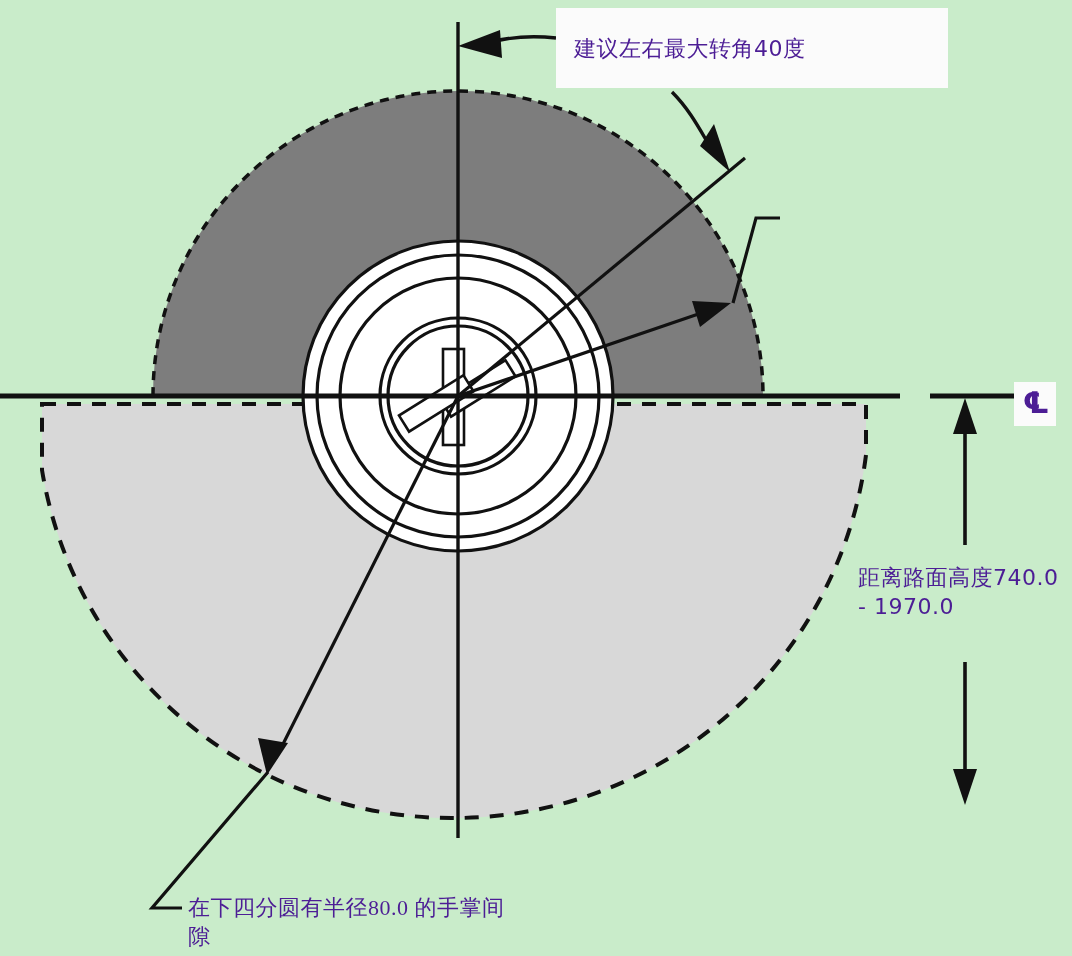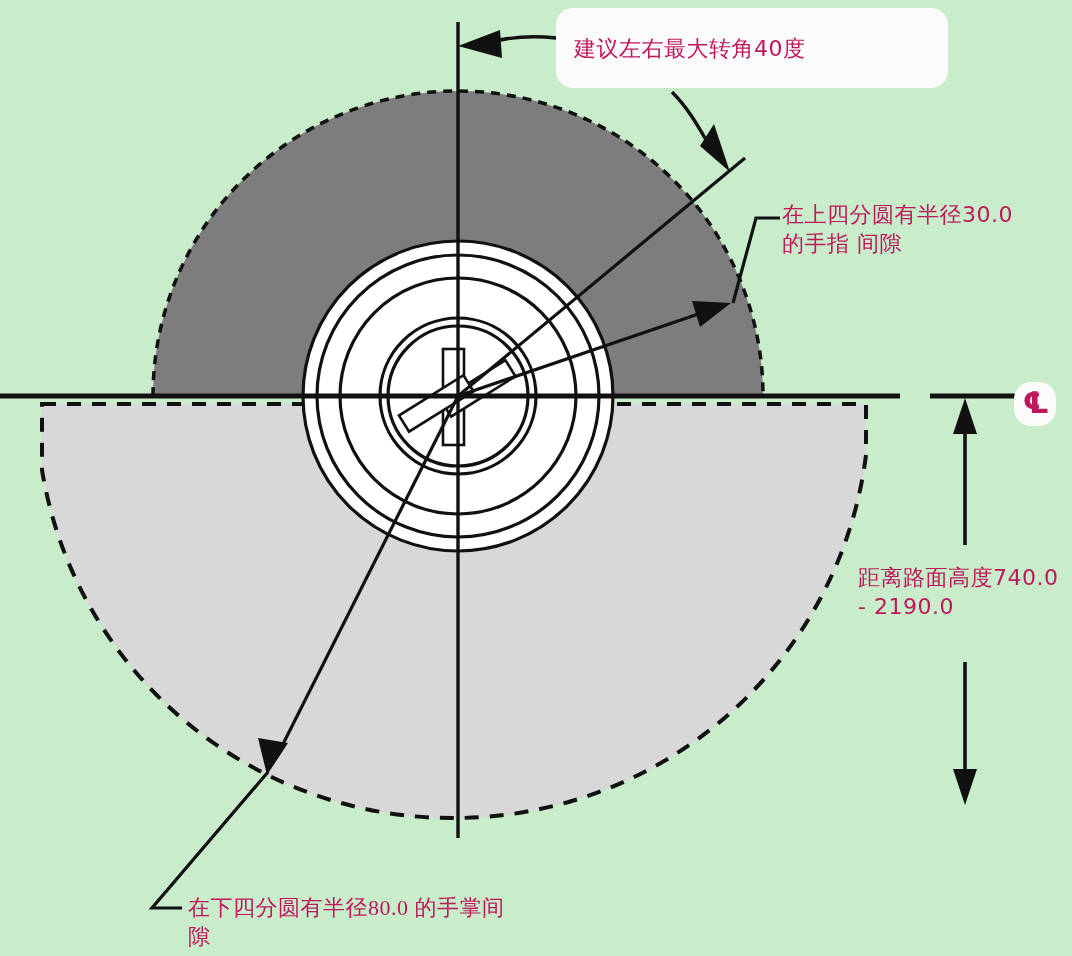--- a/index.html
+++ b/index.html
@@ -22,26 +22,25 @@
   }
   #diagram {
     position: absolute;
     left: 0;
     top: 0;
     width: 1072px;
     height: 956px;
   }
   .anno {
     position: absolute;
-    color: #be185d;
+    color: #4c1d95;
     font-family: "DejaVu Sans", "Liberation Sans", sans-serif;
     line-height: 1.32;
     white-space: pre-line;
     letter-spacing: 0.5px;
-    border-radius: 17px;
   }
   #label-max-turn {
     left: 556px;
     top: 8px;
     width: 392px;
     height: 80px;
     background: #fbfbfb;
     box-sizing: border-box;
     padding: 26px 0 0 18px;
     font-size: 22px;
@@ -142,24 +141,22 @@
       <line x1="965" y1="418" x2="965" y2="545" stroke="#111111" stroke-width="3.6"></line>
       <polygon points="965 398 953 434 977 434" fill="#111111"></polygon>
       <line x1="965" y1="662" x2="965" y2="775" stroke="#111111" stroke-width="3.6"></line>
       <polygon points="965 805 953 769 977 769" fill="#111111"></polygon>
     </g>
 
   </svg>
 
   <div class="anno" id="label-max-turn">建议左右最大转角40度</div>
 
-  <div class="anno" id="label-finger">在上四分圆有半径30.0
-的手指 间隙</div>
 
   <div class="anno" id="label-height">距离路面高度740.0
--  2190.0</div>
+-  1970.0</div>
 
   <div class="anno" id="label-palm">在下四分圆有半径80.0  的手掌间
 隙</div>
 
   <div class="anno" id="label-centerline">℄</div>
 
 </div>
 
 </body></html>

